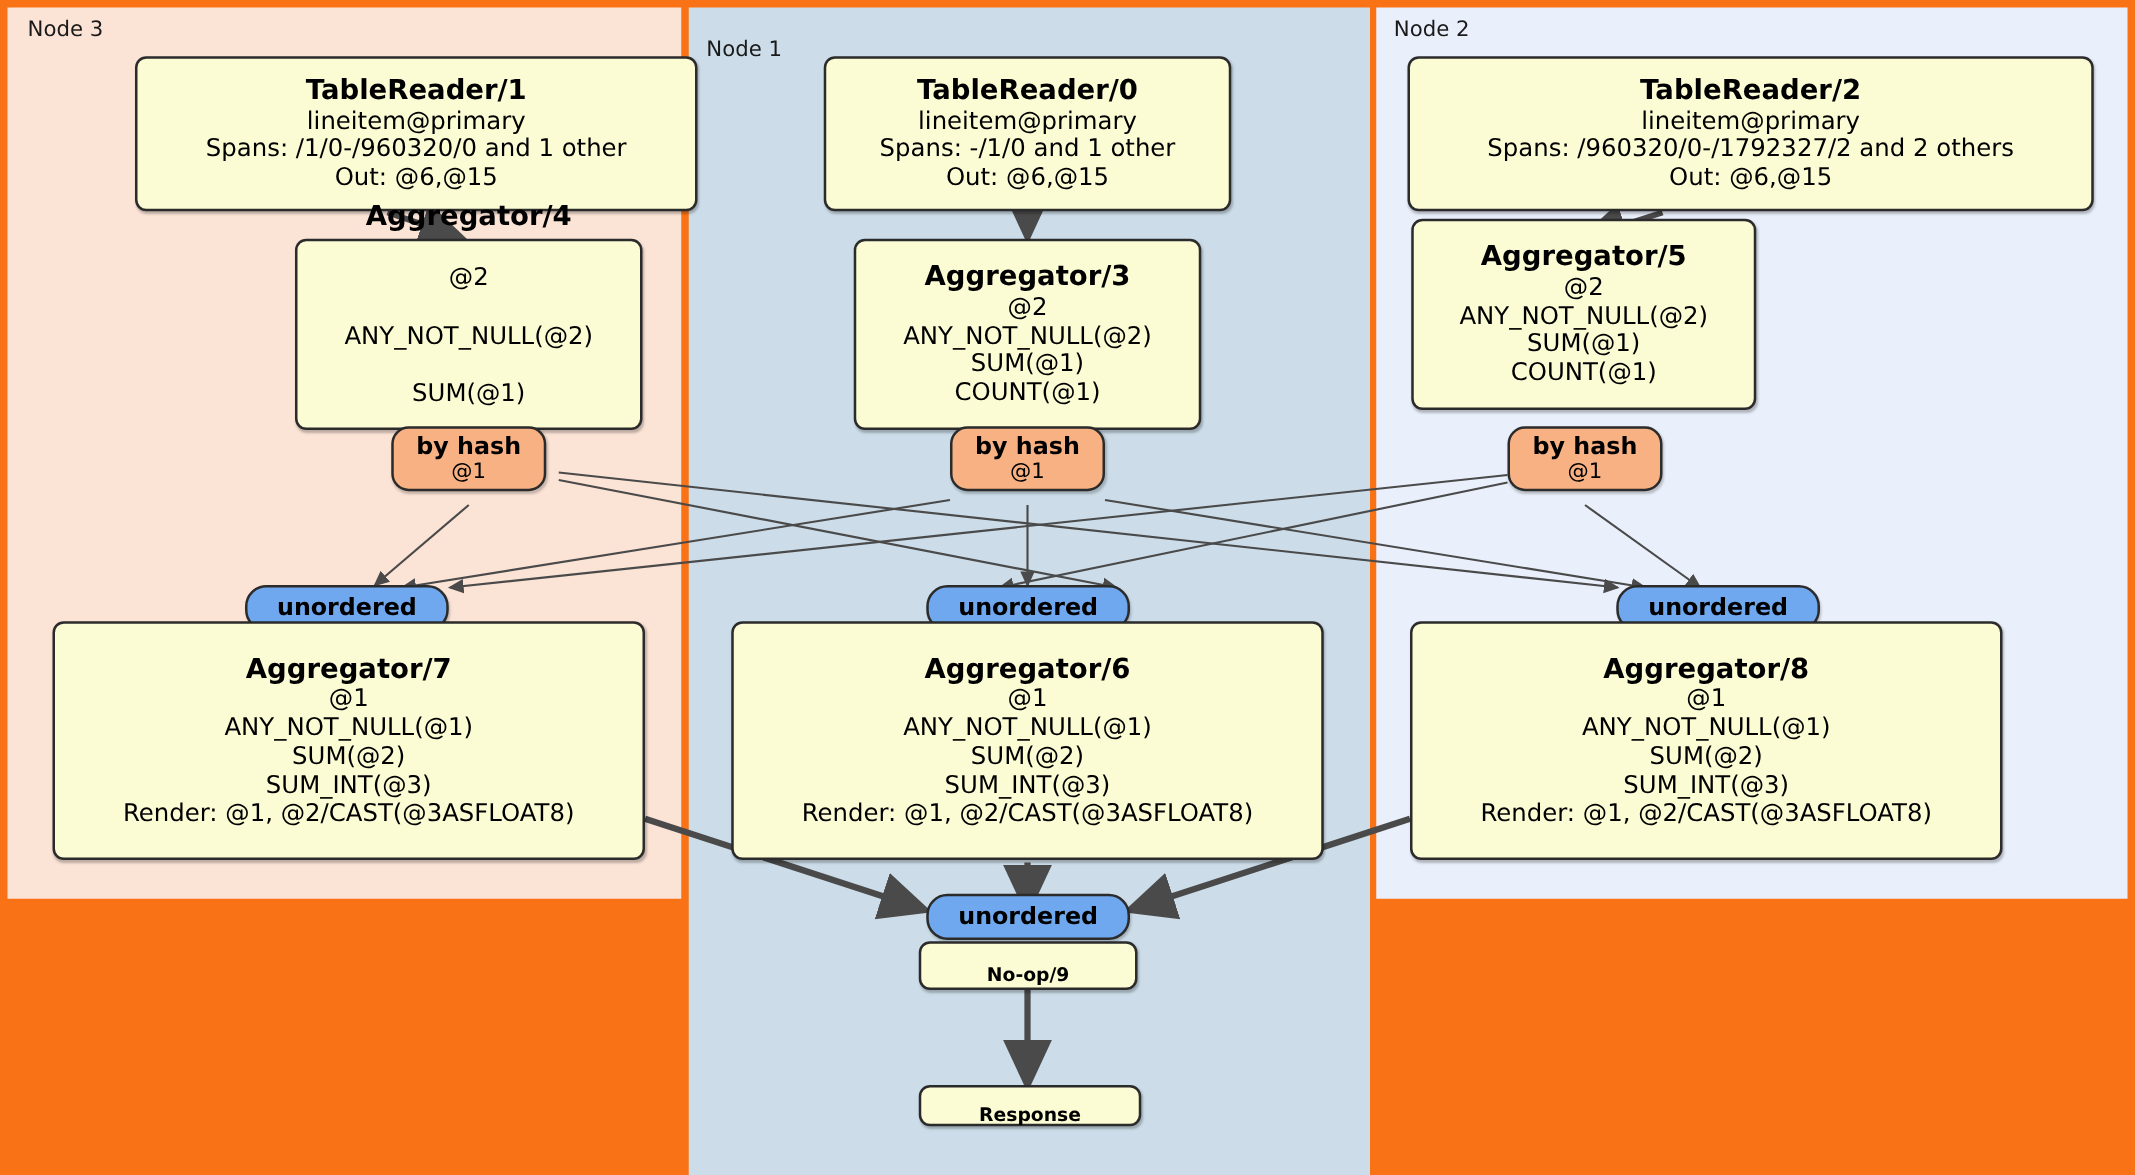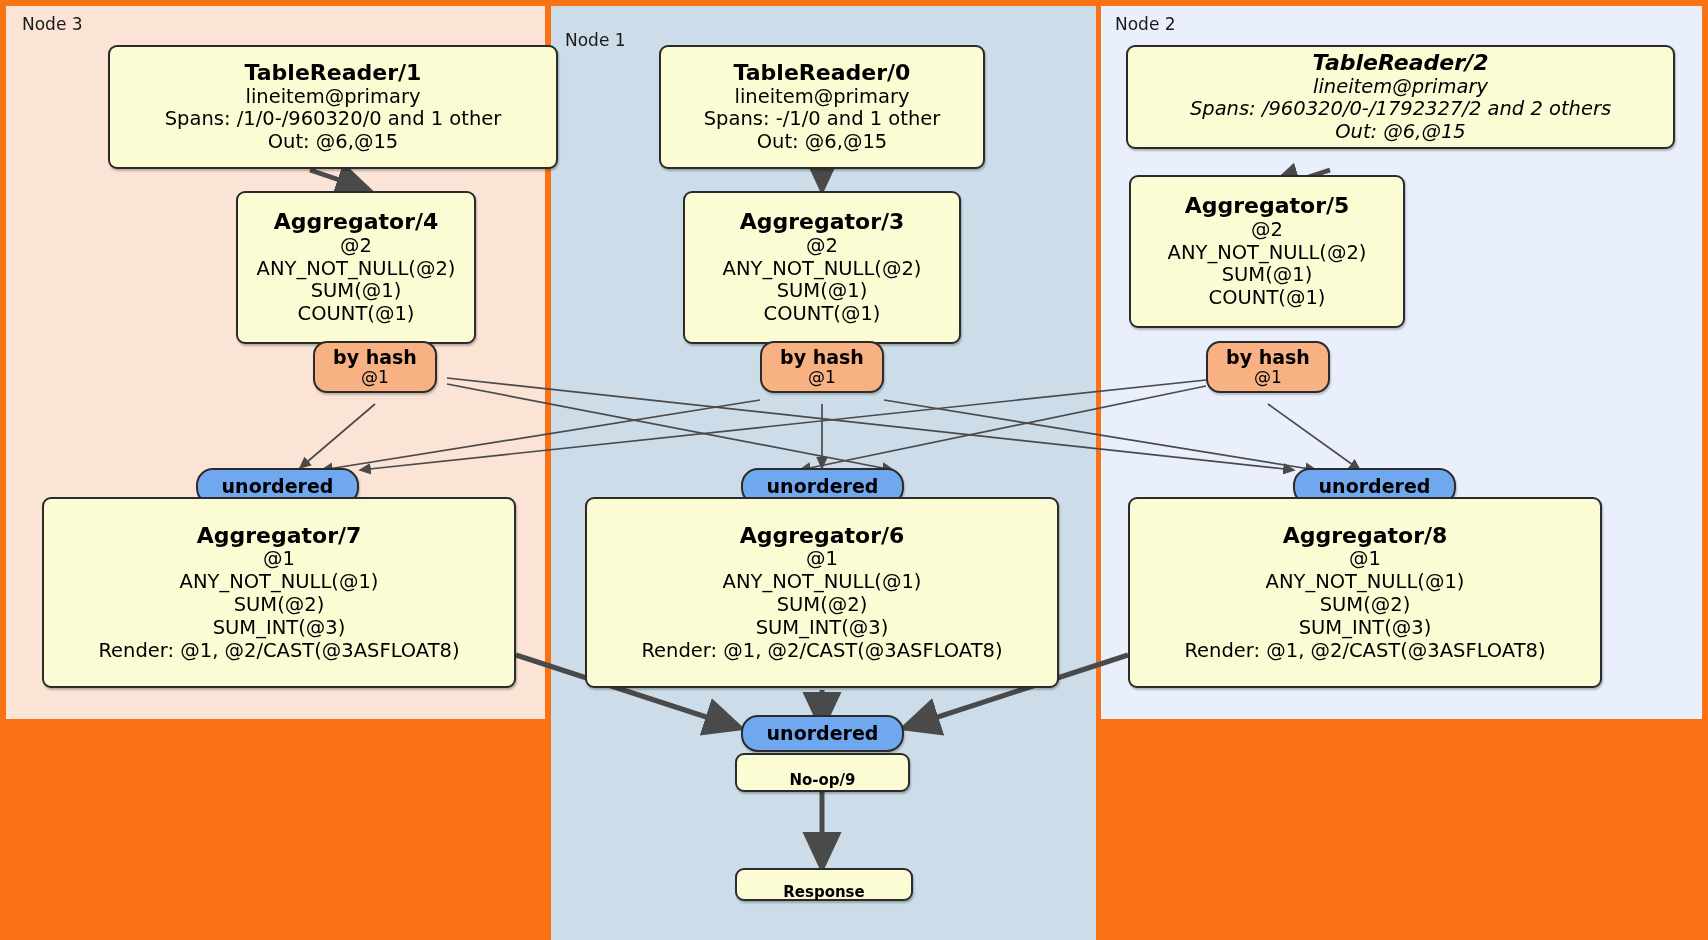--- a/index.html
+++ b/index.html
@@ -93,21 +93,21 @@
     </g>
   </svg>
 
   <div class="box" style="left:66px;top:45px;width:450px;height:124px;margin-left:42px;">
     <div class="ttl">TableReader/1</div>
     <div class="ln">lineitem@primary</div>
     <div class="ln">Spans: /1/0-/960320/0 and 1 other</div>
     <div class="ln">Out: @6,@15</div>
   </div>
 
-  <div class="box" style="left:236px;top:191px;width:240px;height:153px;">
+  <div class="box" style="left:236px;top:191px;width:278px;height:153px;gap:24px;">
     <div class="ttl">Aggregator/4</div>
     <div class="ln">@2</div>
     <div class="ln">ANY_NOT_NULL(@2)</div>
     <div class="ln">SUM(@1)</div>
     <div class="ln">COUNT(@1)</div>
   </div>
 
   <div class="pill hash" style="left:313px;top:341px;width:124px;height:52px;">
     <div class="p1">by hash</div>
     <div class="p2">@1</div>
@@ -164,21 +164,21 @@
   </div>
 
   <div class="box small" style="left:735px;top:753px;width:175px;height:39px;">
     <div class="ttl">No-op/9</div>
   </div>
 
   <div class="box small" style="left:735px;top:868px;width:178px;height:33px;text-align:center;">
     <div class="ttl">Response</div>
   </div>
 
-  <div class="box" style="left:1126px;top:45px;width:549px;height:104px;font-style:italic;">
+  <div class="box" style="left:1126px;top:45px;width:549px;height:124px;">
     <div class="ttl">TableReader/2</div>
     <div class="ln">lineitem@primary</div>
     <div class="ln">Spans: /960320/0-/1792327/2 and 2 others</div>
     <div class="ln">Out: @6,@15</div>
   </div>
 
   <div class="box" style="left:1129px;top:175px;width:276px;height:153px;">
     <div class="ttl">Aggregator/5</div>
     <div class="ln">@2</div>
     <div class="ln">ANY_NOT_NULL(@2)</div>

